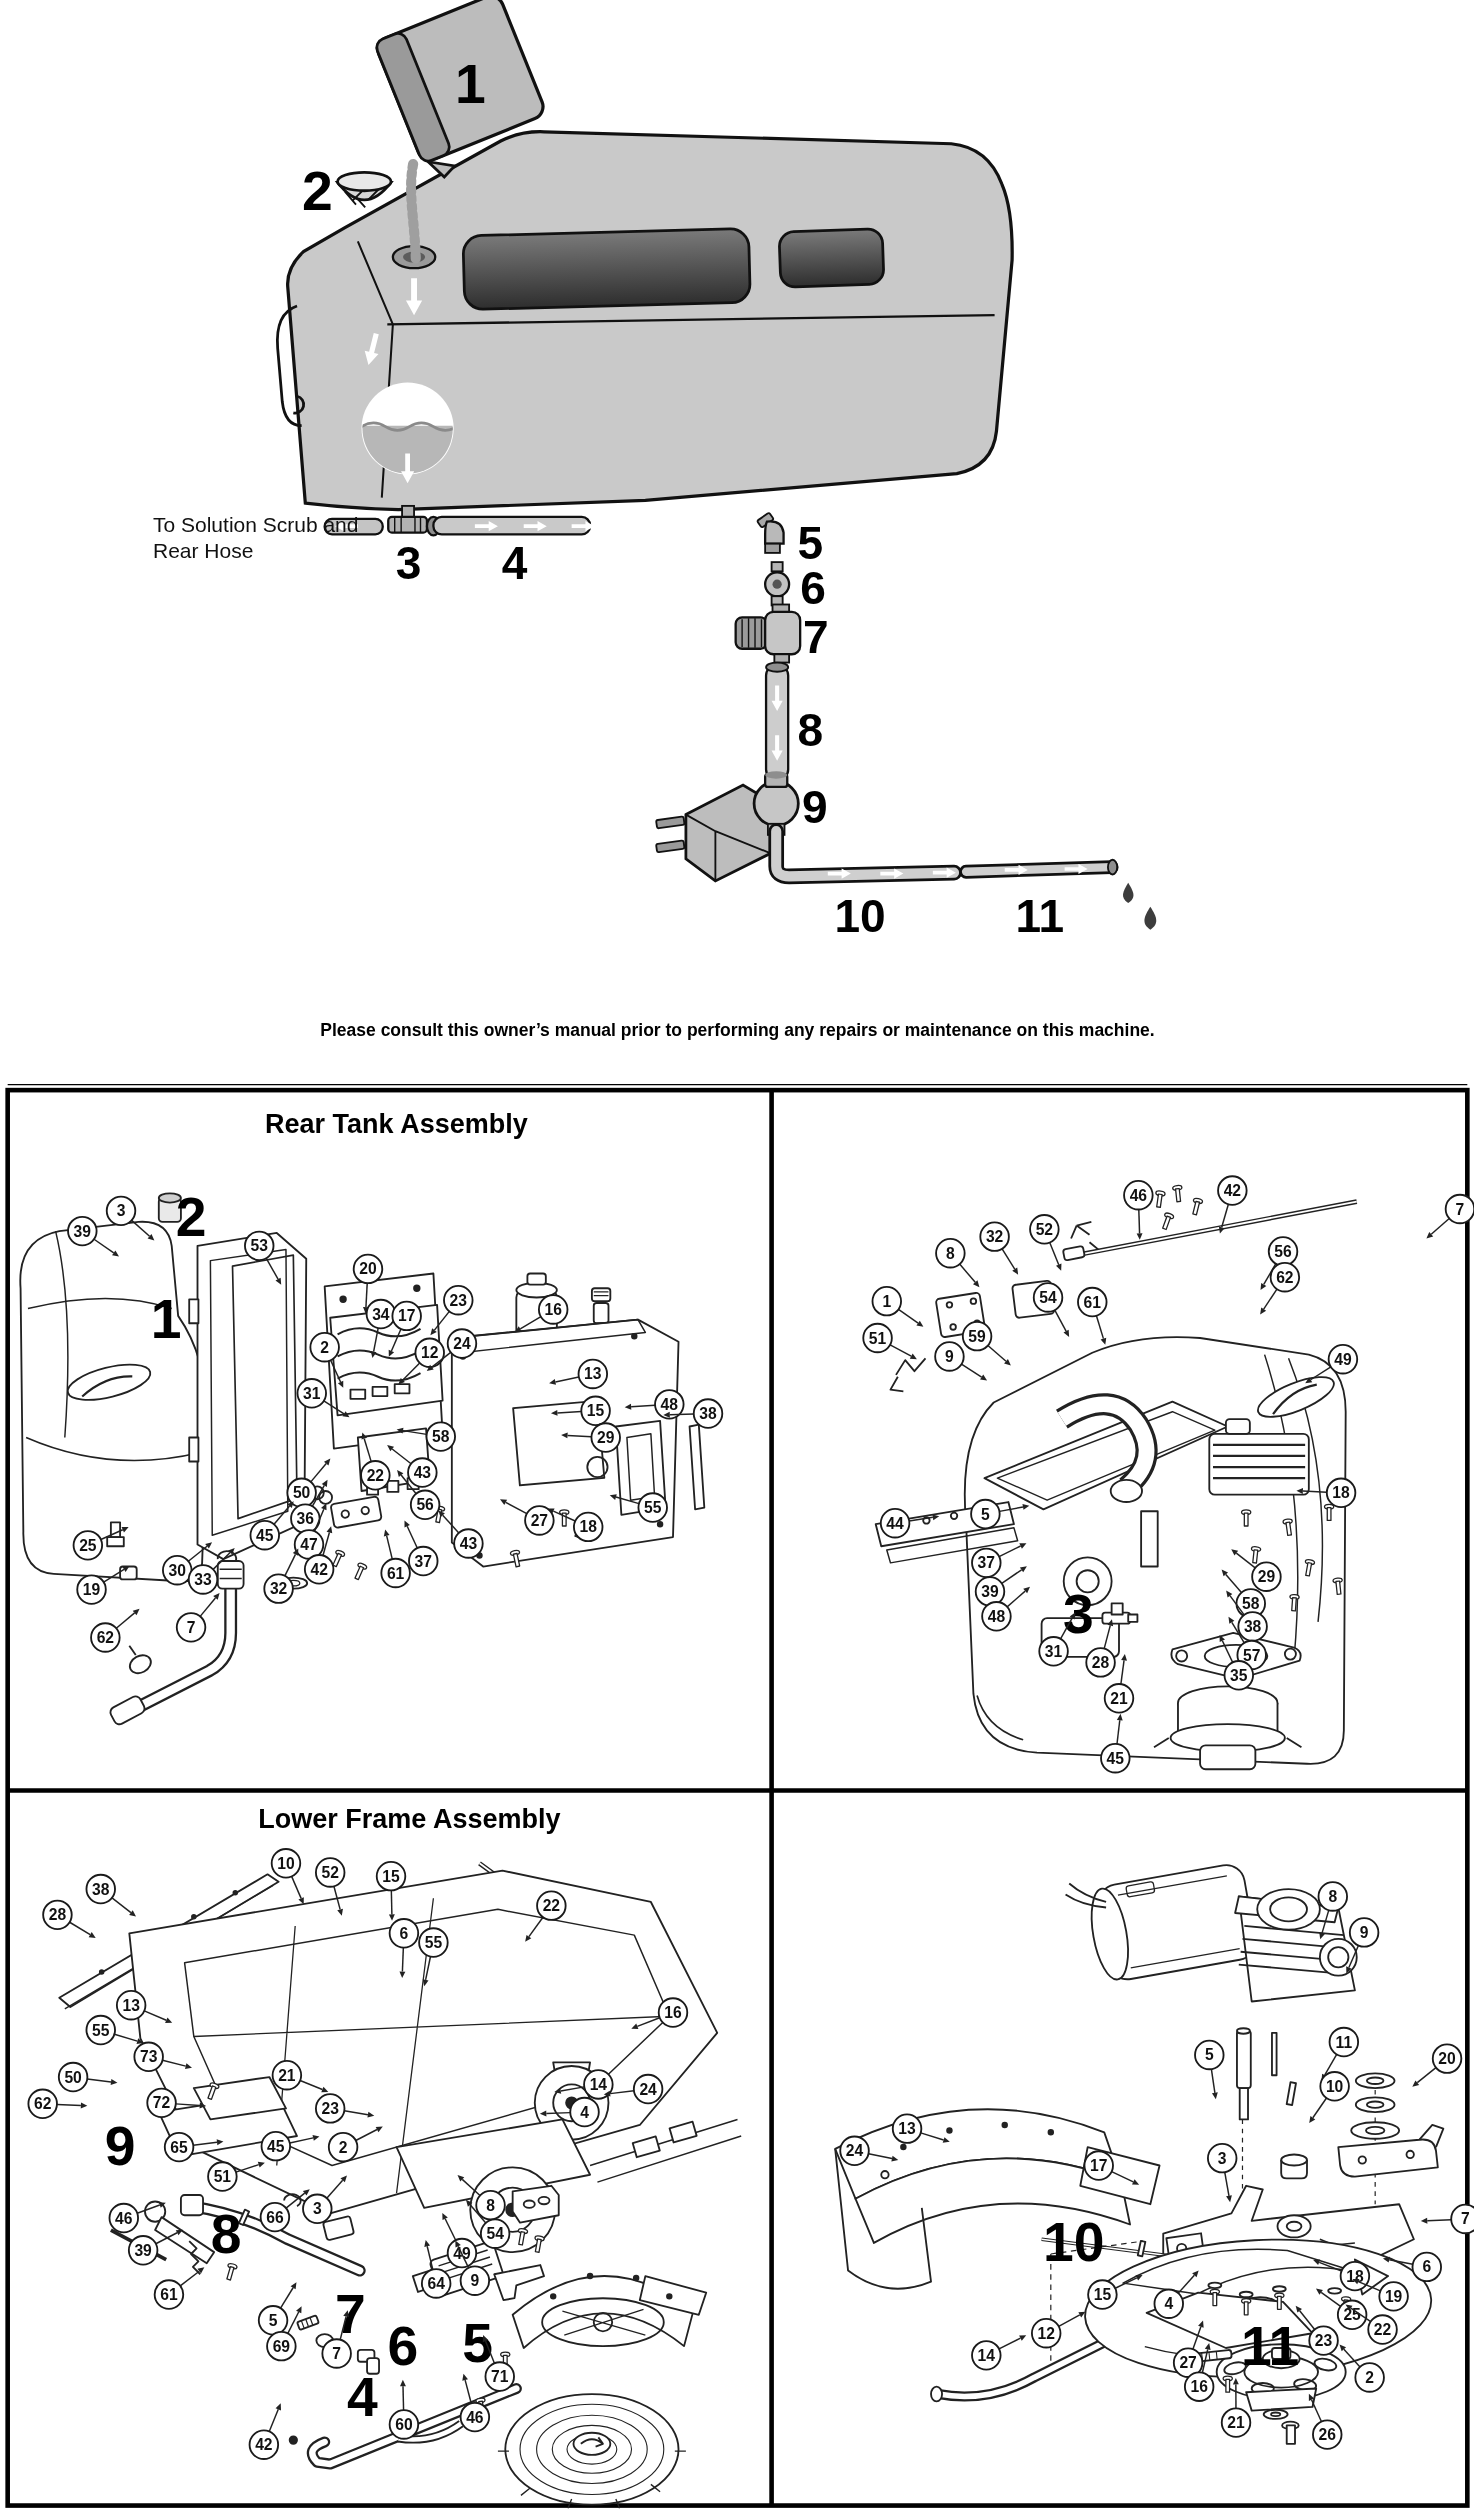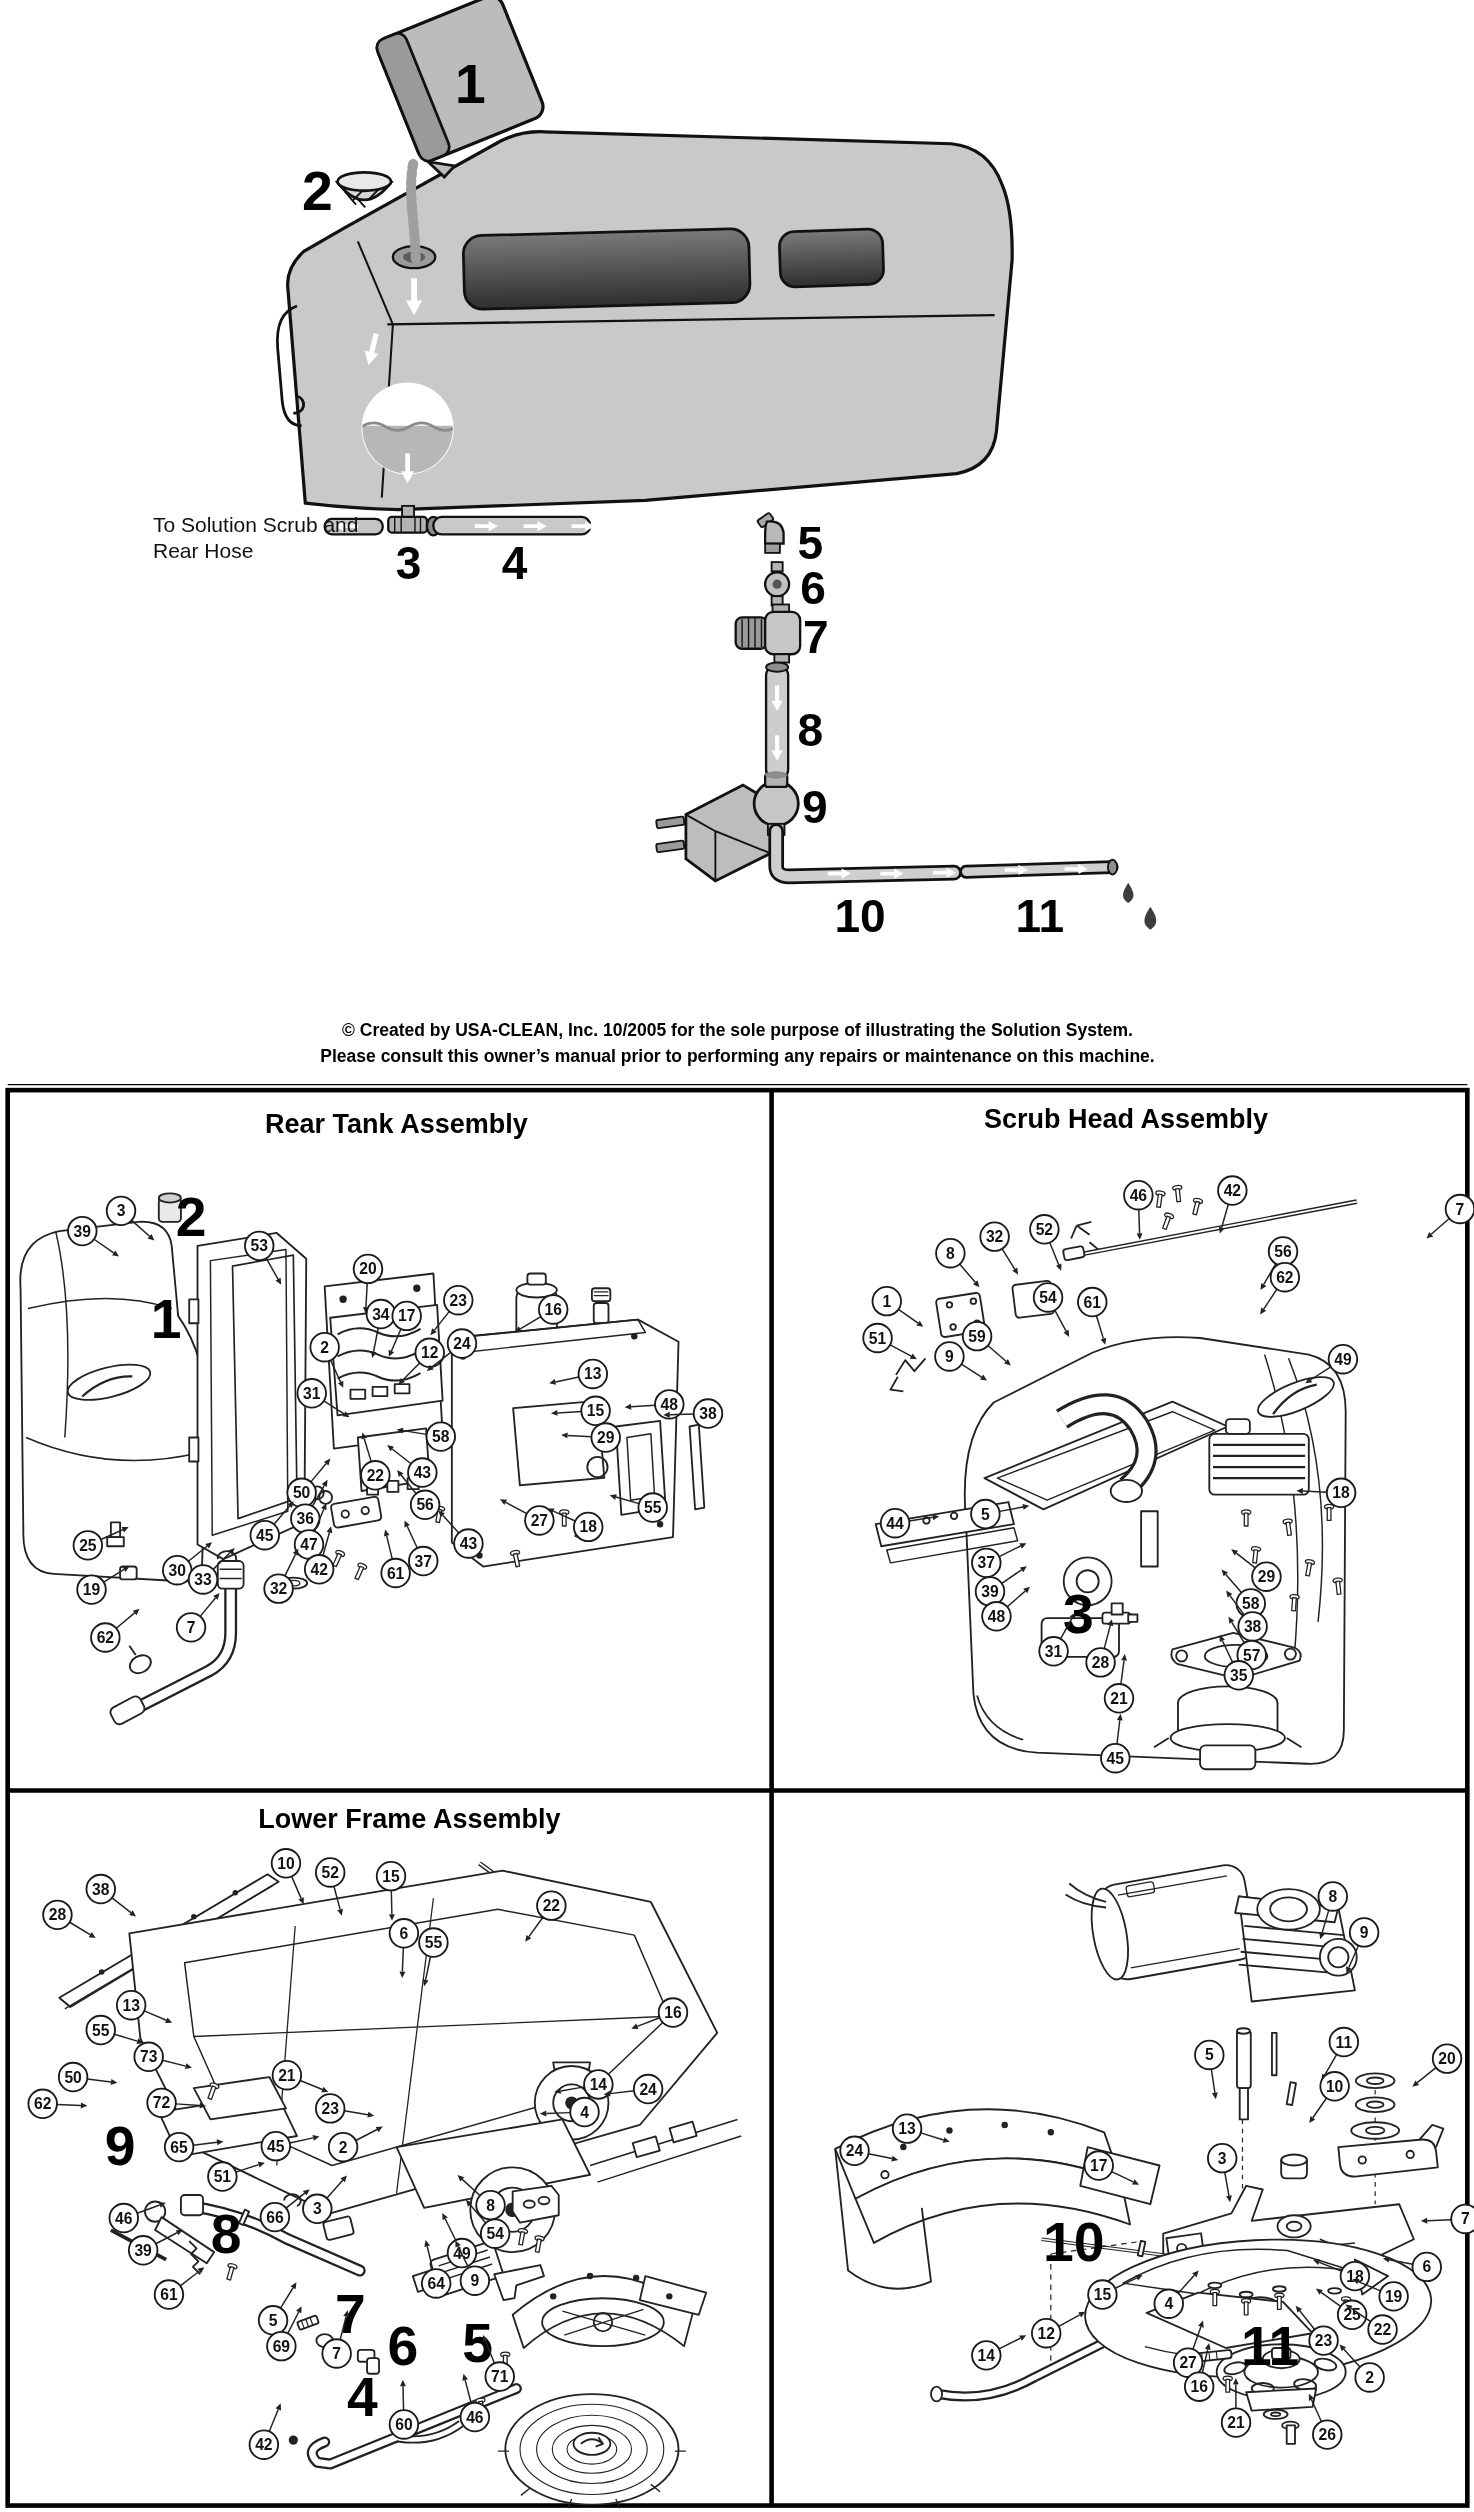--- a/index.html
+++ b/index.html
@@ -1051,22 +1051,20 @@
         <text x="1440" y="2648" text-anchor="middle" font-size="17" font-weight="600" fill="#111" font-family="&quot;Liberation Sans&quot;,sans-serif">26</text>
       </g>
     </svg>
 
 <div class="txt drain">
   <div>To Solution Scrub and</div>
   <div>Rear Hose</div>
 </div>
 
 <div class="txt caption">
-  <div>© Created by USA-CLEAN, Inc. 10/2005 for the sole purpose of illustrating the Solution System.</div>
   <div>Please consult this owner’s manual prior to performing any repairs or maintenance on this machine.</div>
 </div>
 
 <div class="title t-rear">Rear Tank Assembly</div>
-<div class="title t-scrub">Scrub Head Assembly</div>
 <div class="title t-lower">Lower Frame Assembly</div>
 
 </div>
 
 
 </body></html>

